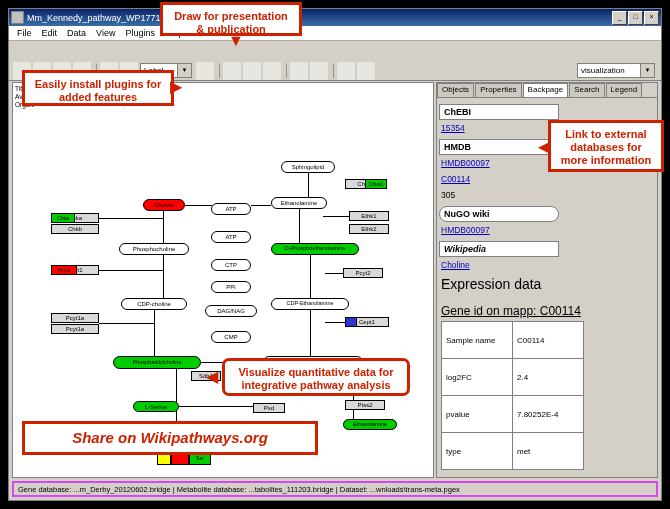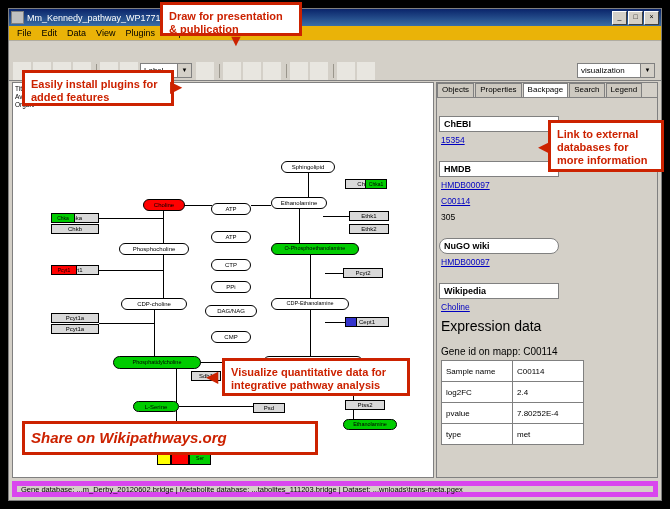--- a/index.html
+++ b/index.html
@@ -12,21 +12,21 @@
   .titlebar{position:absolute;left:0;top:0;width:100%;height:17px;
     background:linear-gradient(to bottom,#0a246a,#3a6ea5);color:#fff;font-size:9px;
     display:flex;align-items:center;padding:0 2px;box-sizing:border-box;}
   .titlebar .tico{width:11px;height:11px;background:#c0c0c0;border:1px solid #808080;margin-right:3px;}
   .titlebar .ttext{flex:1;overflow:hidden;white-space:nowrap;}
   .winbtns{display:flex;gap:1px;}
   .winbtn{width:13px;height:12px;background:#d4d0c8;border:1px solid #fff;border-right-color:#404040;border-bottom-color:#404040;
     font-size:7px;line-height:10px;text-align:center;color:#000;}
 
   
-  .menubar{position:absolute;left:0;top:17px;width:100%;height:15px;background:#eab308;border-bottom:1px solid #b0aca0;
+  .menubar{position:absolute;left:0;top:17px;width:100%;height:15px;background:#ffffff;border-bottom:1px solid #b0aca0;
     display:flex;align-items:center;font-size:9px;padding-left:3px;box-sizing:border-box;}
   .menubar span{padding:0 5px;}
 
   
   .toolbar{position:absolute;left:0;width:100%;background:#d4d0c8;box-sizing:border-box;display:flex;align-items:center;}
   .tb1{top:32px;height:20px;padding-left:4px;border-bottom:1px solid #b5b1a6;}
   .tb2{top:52px;height:20px;padding-left:4px;border-bottom:1px solid #808080;}
   .tbtn{width:16px;height:16px;margin-right:2px;border:1px solid transparent;background:#e8e6e0;}
   .tbtn.sep{width:1px;background:#9a968c;height:14px;margin:0 3px;border:0;}
   .zoomlabel{font-size:9px;margin:0 4px 0 6px;}
@@ -39,33 +39,33 @@
   .content{position:absolute;left:3px;top:73px;right:3px;bottom:22px;}
   .canvas{position:absolute;left:0;top:0;width:420px;bottom:0;background:#fff;border:1px solid #808080;overflow:hidden;}
   .sidepanel{position:absolute;left:424px;top:0;right:0;bottom:0;background:#d4d0c8;border:1px solid #808080;box-sizing:border-box;}
 
   
   .tabs{display:flex;height:14px;font-size:8px;background:#d4d0c8;border-bottom:1px solid #808080;}
   .tab{padding:1px 4px 0 4px;border:1px solid #808080;border-bottom:none;background:#cdc9c0;margin-right:1px;}
   .tab.active{background:#fff;}
   .sidebody{position:absolute;left:2px;top:17px;right:2px;bottom:2px;background:#d4d0c8;overflow:hidden;}
 
-  .fieldbox{background:#fff;border:1px solid #808080;font-size:9px;font-weight:bold;padding:2px 4px;margin:16px 0 3px 0;}
+  .fieldbox{background:#fff;border:1px solid #808080;font-size:9px;font-weight:bold;padding:2px 4px;margin:4px 0 3px 0;}
   .link{color:#0000c0;text-decoration:underline;font-size:8.5px;margin:0 0 6px 2px;display:block;}
   .plainval{font-size:8.5px;margin:0 0 6px 2px;}
   .exprtitle{font-size:14px;font-weight:normal;margin:4px 0 4px 2px;}
-  .genetext{font-size:10px;margin:12px 0 3px 2px;}
+  .genetext{font-size:12px;margin:12px 0 3px 2px;text-decoration:underline;}
 
   table.exp{border-collapse:collapse;font-size:8px;margin-left:2px;background:#fff;}
-  table.exp td{border:1px solid #808080;padding:4px 4px;height:12px;}
+  table.exp td{border:1px solid #808080;padding:12px 4px;height:12px;}
   table.exp td.k{width:62px;}
   table.exp td.v{width:62px;}
 
   
-  .statusbar{position:absolute;left:3px;right:3px;bottom:3px;height:16px;background:#d4d0c8;border:5px solid #d946ef;
+  .statusbar{position:absolute;left:3px;right:3px;bottom:3px;height:16px;background:#d4d0c8;border:2px solid #d946ef;
     font-size:7.5px;display:flex;align-items:center;padding-left:4px;box-sizing:border-box;color:#000;}
 
   
   .canvas-meta{position:absolute;left:2px;top:2px;font-size:6.5px;color:#000;line-height:8px;}
 
   
   .node{position:absolute;box-sizing:border-box;font-size:6px;color:#000;display:flex;align-items:center;justify-content:center;
     border:1px solid #000;text-align:center;line-height:1;}
   .rect{background:#d9d9d9;}
   .rectw{background:#ffffff;}
@@ -73,21 +73,21 @@
   .green{background:#00cc00;}
   .red{background:#ff0000;}
   .blue{background:#3333cc;}
   .yellow{background:#ffff00;}
   .line{position:absolute;background:#000;}
   .vline{width:1px;}
   .hline{height:1px;}
 
   
   .callout{position:absolute;background:#fff;border:3px solid #cc2200;color:#cc2200;font-weight:bold;
-    font-size:11px;line-height:13px;padding:5px 6px;box-sizing:border-box;}
+    text-align:center;font-size:11px;line-height:13px;padding:5px 6px;box-sizing:border-box;}
   .callout.big{font-size:15px;line-height:17px;font-style:italic;}
   .arrowmark{position:absolute;color:#cc2200;font-size:16px;line-height:10px;}
 </style>
 </head>
 <body>
 
 <div id="root">
   <div class="app">
 
     <div class="titlebar">
@@ -234,21 +234,21 @@
           <div class="fieldbox" style="width:110px;">HMDB</div>
           <div class="link">HMDB00097</div>
 
           <div class="link">C00114</div>
 
           <div class="plainval">305</div>
 
           <div class="fieldbox" style="width:110px;border-radius:8px;">NuGO wiki</div>
           <div class="link">HMDB00097</div>
 
-          <div class="fieldbox" style="width:110px;">Wikipedia</div>
+          <div class="fieldbox" style="width:110px;font-style:italic;">Wikipedia</div>
           <div class="link">Choline</div>
 
           <div class="exprtitle">Expression data</div>
           <div class="genetext">Gene id on mapp: C00114</div>
 
           <table class="exp">
             <tbody>
                 <tr>
               <td class="k">Sample name</td>
               <td class="v">C00114</td>
@@ -282,18 +282,18 @@
 
   <div class="callout" style="left:22px;top:70px;width:152px;height:36px;white-space:pre-line;">Easily install plugins for
 added features</div>
   <div class="arrowmark" style="left:170px;top:82px;">▶</div>
 
   <div class="callout" style="left:548px;top:120px;width:116px;height:52px;white-space:pre-line;">Link  to external
 databases  for
 more information</div>
   <div class="arrowmark" style="left:538px;top:142px;">◀</div>
 
-  <div class="callout" style="left:222px;top:358px;width:188px;height:38px;white-space:pre-line;">Visualize quantitative data  for
+  <div class="callout" style="left:222px;top:358px;width:188px;height:38px;white-space:pre-line;border-radius:7px;">Visualize quantitative data  for
 integrative pathway analysis</div>
   <div class="arrowmark" style="left:206px;top:372px;">◀</div>
 
   <div class="callout big" style="left:22px;top:421px;width:296px;height:34px;">Share on Wikipathways.org</div>
 </div>
 
 </body></html>

